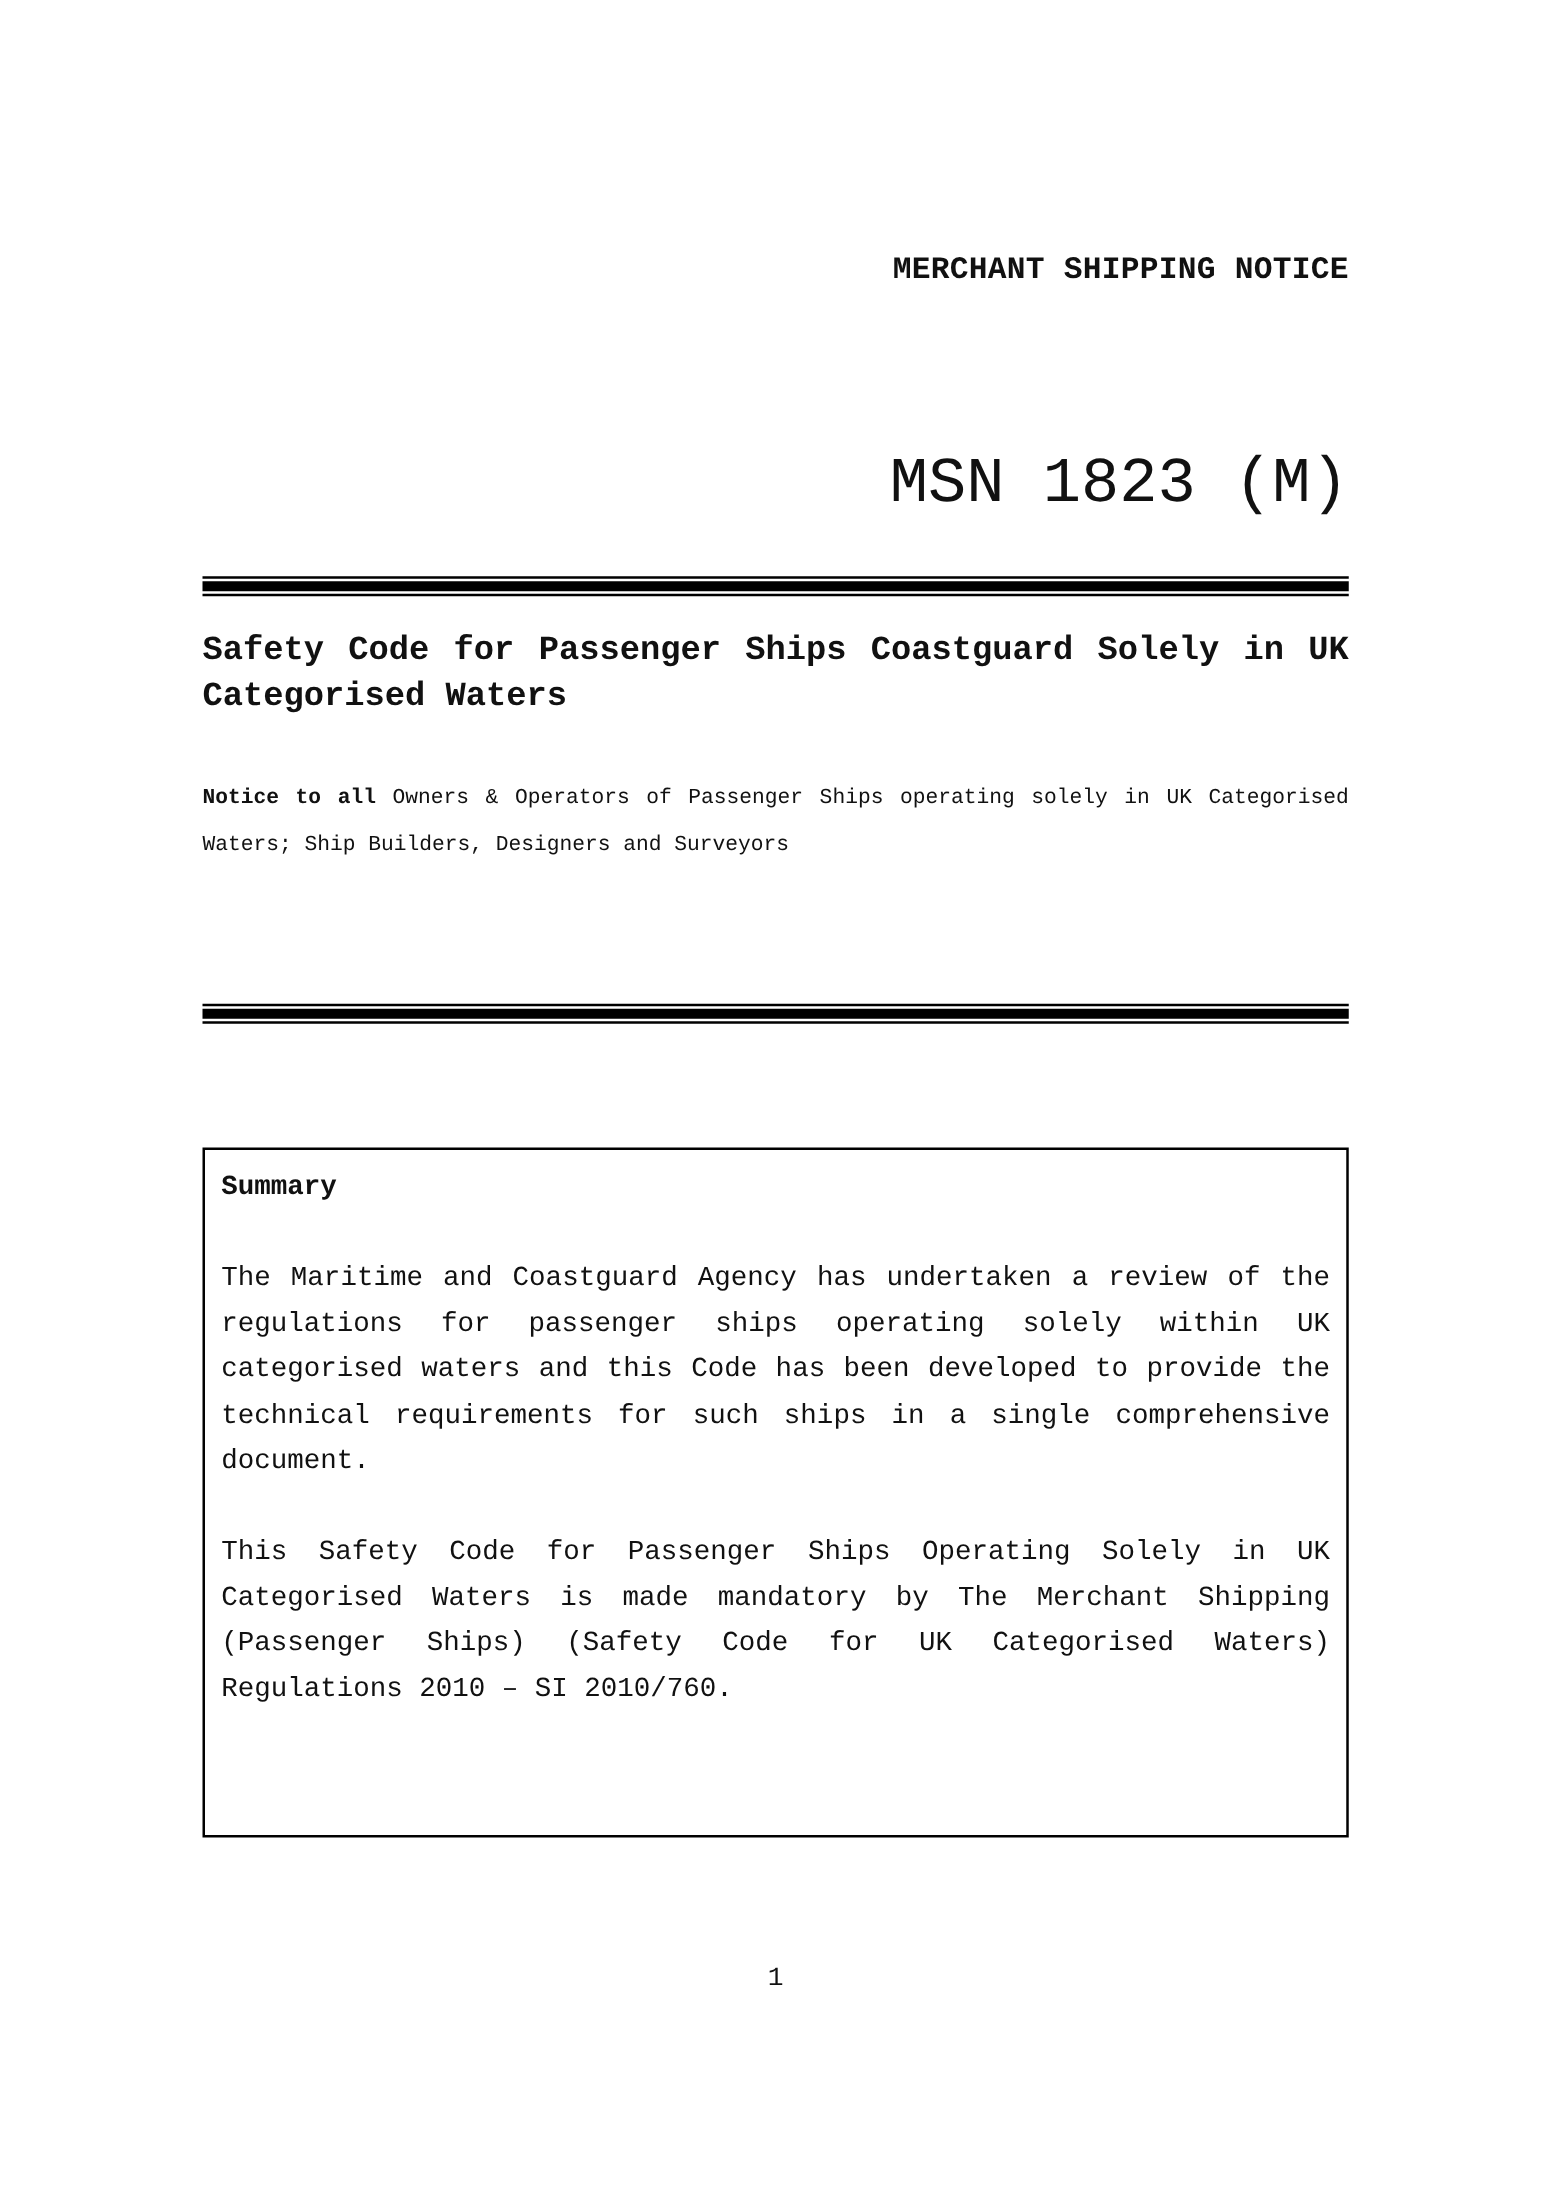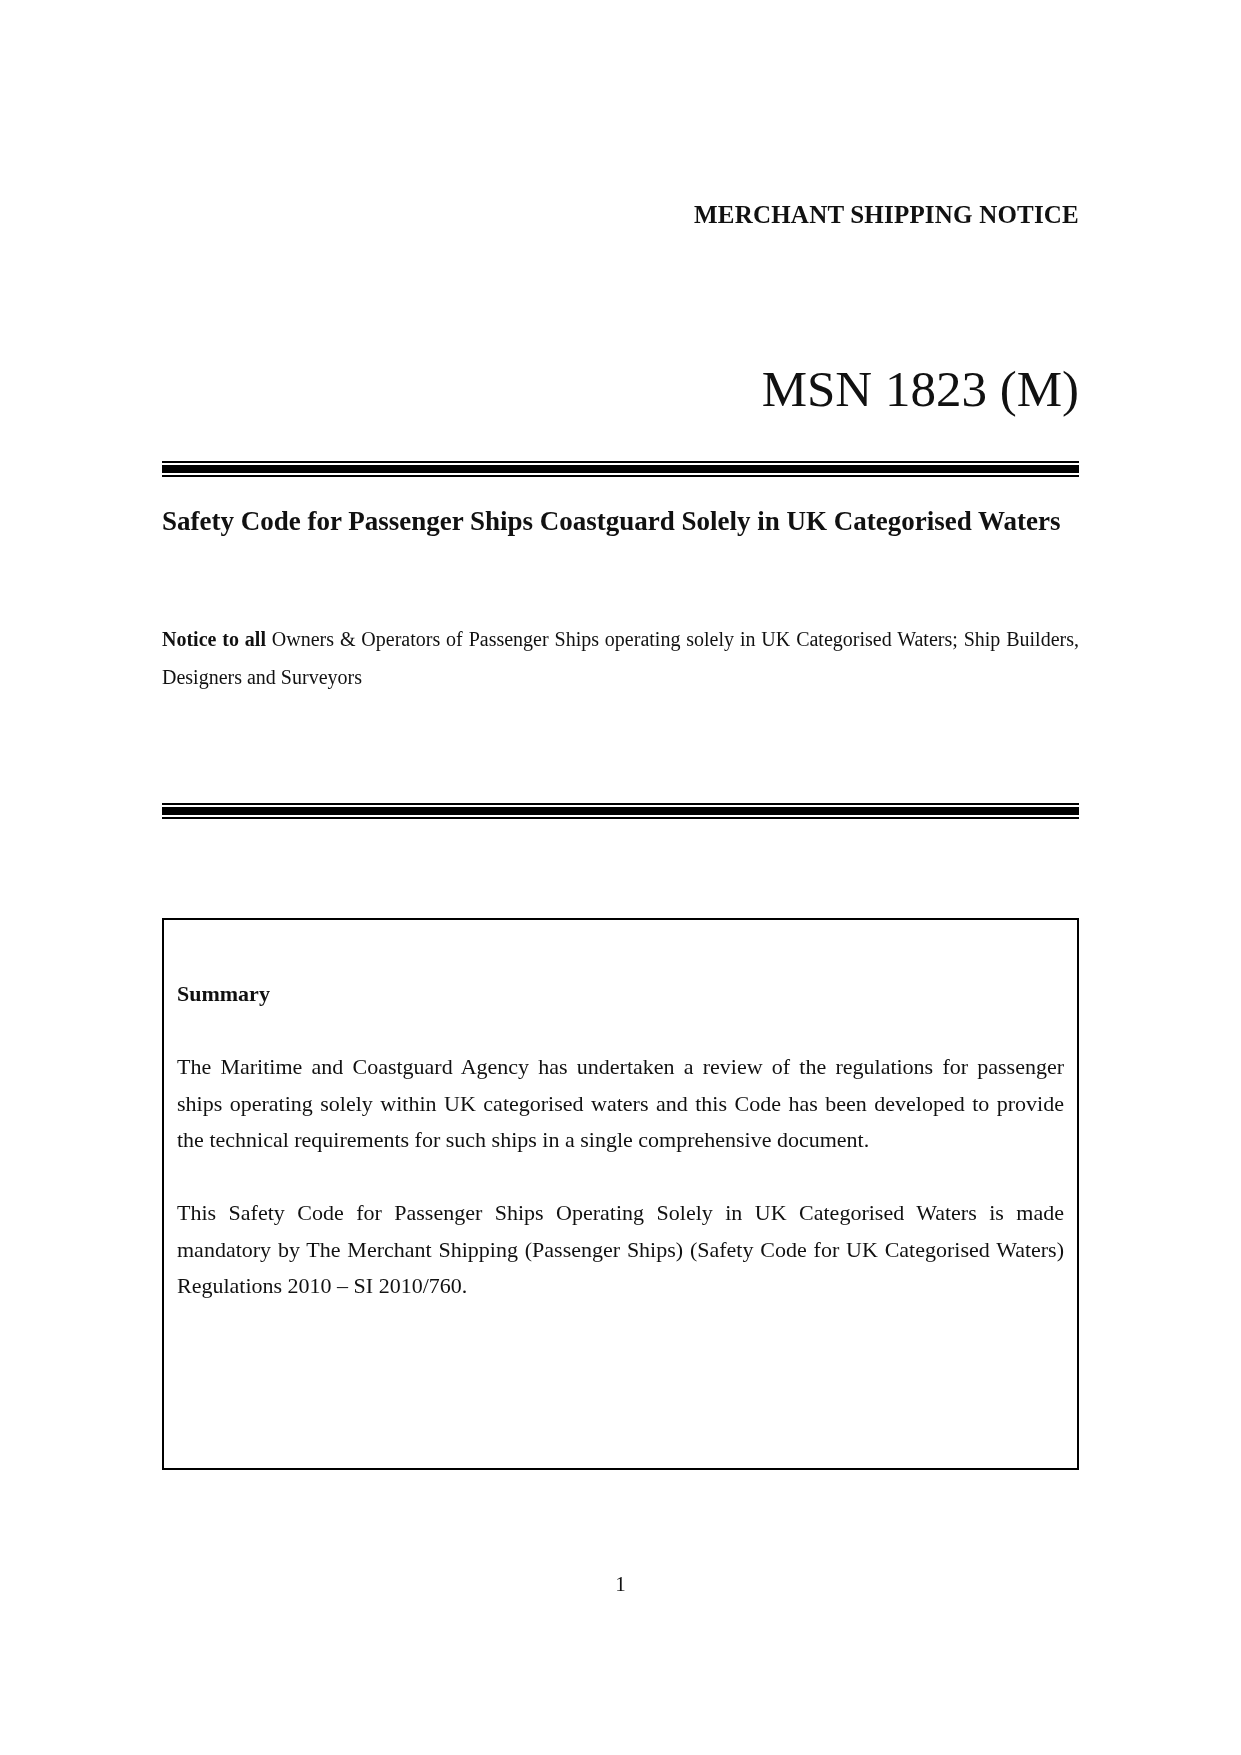--- a/index.html
+++ b/index.html
@@ -2,21 +2,21 @@
 <html><head>
 <meta charset="utf-8">
 <style>
   * { margin: 0; padding: 0; box-sizing: border-box; }
   html, body { background: #ffffff; }
   .page {
     position: relative;
     width: 1235px;
     height: 1755px;
     background: #ffffff;
-    font-family: Liberation Serif, serif;
+    font-family: Liberation Mono, monospace;
     color: #111111;
     overflow: hidden;
   }
   .content {
     position: absolute;
     left: 162px;
     top: 0;
     width: 917px;
     height: 100%;
   }
@@ -50,37 +50,37 @@
     font-size: 27px;
     font-weight: bold;
     line-height: 37px;
     text-align: justify;
   }
   .notice-to {
     position: absolute;
     top: 620px;
     left: 0;
     right: 0;
-    font-size: 20px;
+    font-size: 17px;
     line-height: 38px;
     text-align: justify;
   }
   .bold { font-weight: bold; }
   .summary-box {
     position: absolute;
     top: 918px;
     left: 0;
     width: 917px;
     height: 552px;
     border: 2px solid #000000;
     padding: 12px 13px;
     font-size: 22px;
     line-height: 36.5px;
   }
-  .summary-title { font-weight: bold; margin-top: 44px; }
+  .summary-title { font-weight: bold; }
   .body-para {
     margin-top: 36.5px;
     text-align: justify;
   }
   .page-number {
     position: absolute;
     top: 1572px;
     left: 0;
     right: 0;
     text-align: center;

